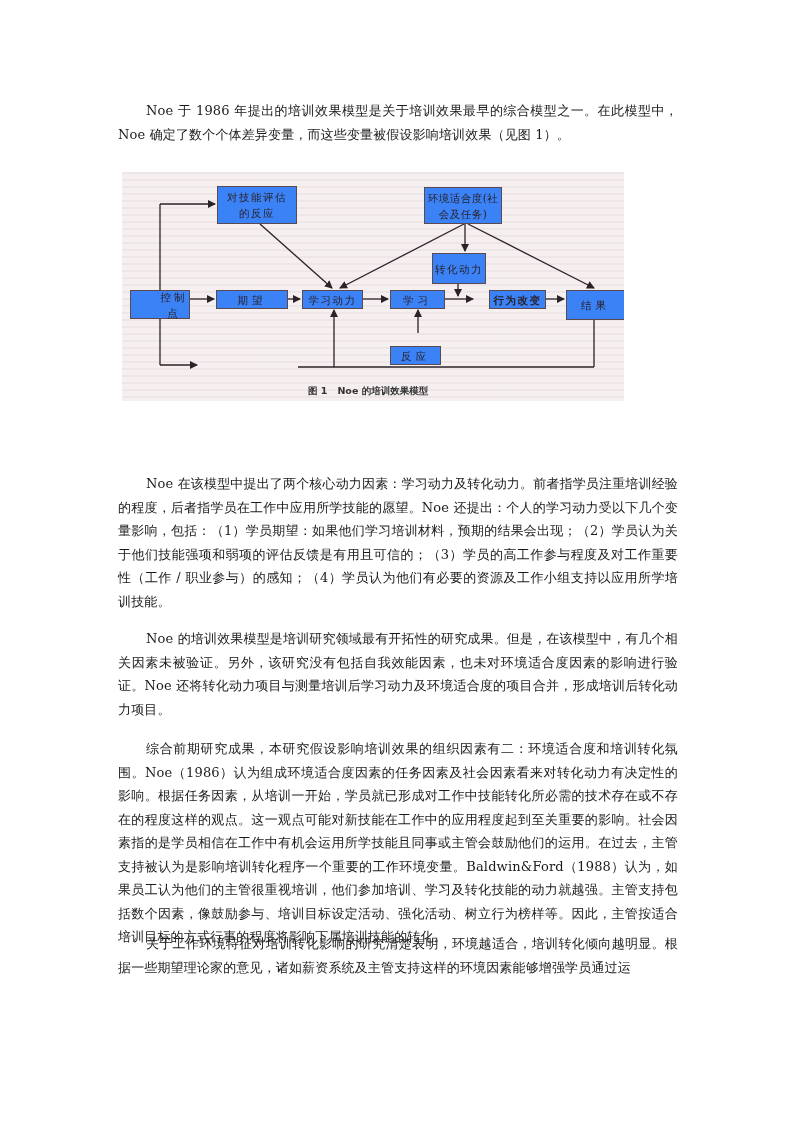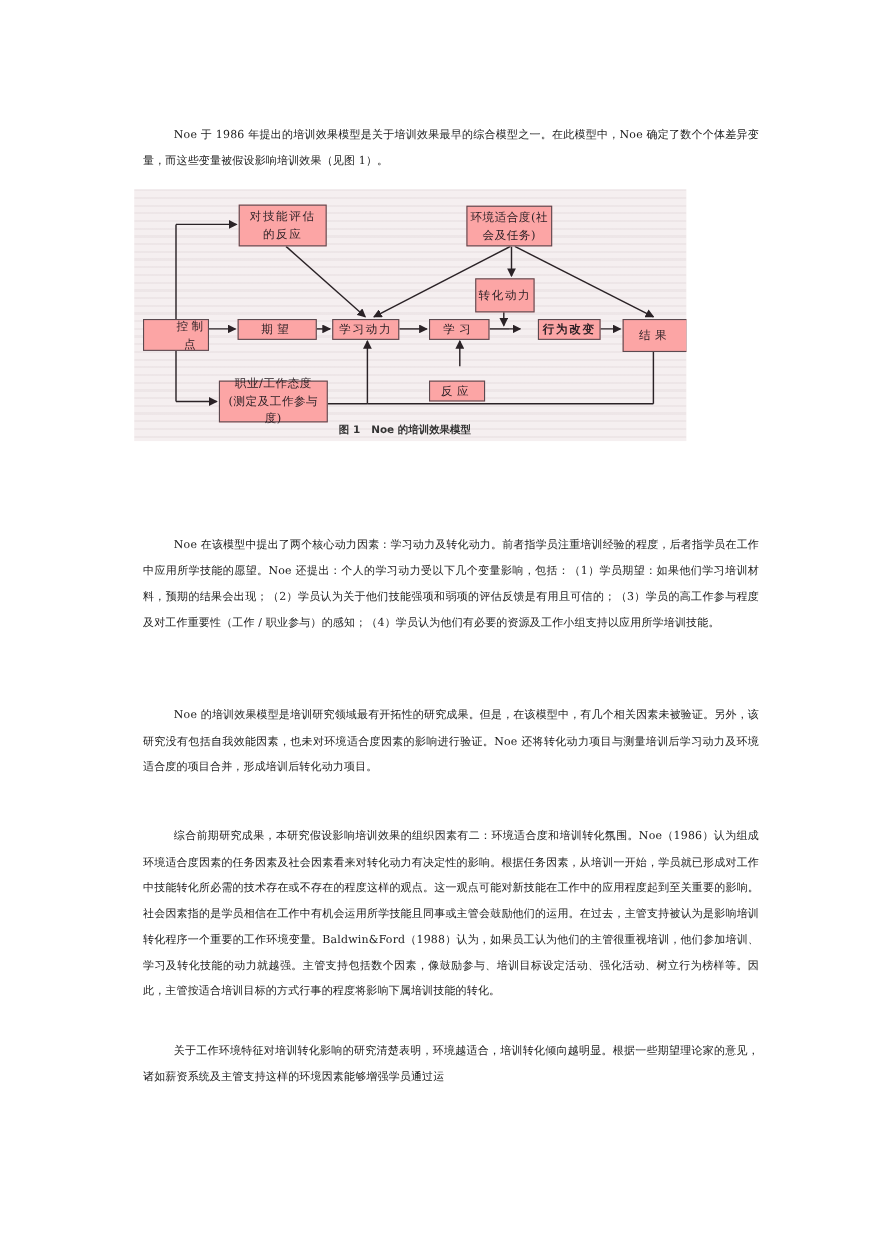--- a/index.html
+++ b/index.html
@@ -1,27 +1,27 @@
 <!DOCTYPE html>
 <html><head>
 <meta charset="utf-8">
 <style>
   html, body { margin: 0; padding: 0; background: #ffffff; }
   body { width: 793px; height: 1122px; position: relative; overflow: hidden;
          font-family: "DejaVu Serif", "Liberation Serif", serif; color: #1a1a1a; }
-  .para { position: absolute; left: 118px; width: 560px; font-size: 10px;
-          line-height: 23.5px; text-align: justify; text-indent: 28px; margin: 12px; letter-spacing: 0.15px; }
+  .para { position: absolute; left: 118px; width: 560px; font-size: 13px;
+          line-height: 23.5px; text-align: justify; text-indent: 28px; margin: 0; letter-spacing: 0.15px; }
   .figure { position: absolute; left: 122px; top: 172px; width: 502px; height: 229px;
             background: #f5eff0; overflow: hidden; }
   .figure .noise { position: absolute; left: 0; top: 0; width: 100%; height: 100%;
     background:
       repeating-linear-gradient(180deg, rgba(170,150,155,0.10) 0px, rgba(170,150,155,0.10) 2px, transparent 2px, transparent 7px);
   }
   .figure svg { position: absolute; left: 0; top: 0; }
-  .box { position: absolute; background: #fca5a5; border: 1.3px solid #5a4a50;
+  .box { position: absolute; background: #3b82f6; border: 1.3px solid #5a4a50;
          font-family: "DejaVu Serif", serif; font-size: 10.5px; color: #2a1f24;
          display: flex; align-items: center; justify-content: center; text-align: center;
          line-height: 16px; box-sizing: border-box; letter-spacing: 1.5px; }
   .caption { position: absolute; left: 186px; top: 213px; font-size: 9.5px; font-weight: bold;
              color: #333; font-family: "DejaVu Sans", sans-serif; white-space: nowrap; }
   .caption span { margin-right: 10px; }
 </style>
 </head>
 <body>
 
@@ -102,26 +102,20 @@
   </div>
   <div class="box" style="left:367px; top:118px; width:57px; height:19px;font-weight:bold;">
     <span>行为改变</span>
   </div>
   <div class="box" style="left:444px; top:118px; width:59px; height:30px; letter-spacing:4px;">
     <span>结果</span>
   </div>
   <div class="box" style="left:268px; top:162px; width:51px; height:19px; letter-spacing:4px;margin-top:12px;">
     <span>反应</span>
   </div>
-  <div class="box" style="left:77px; top:174px; width:99px; height:38px; letter-spacing:0.5px;">
-    <div>
-        <div>职业/工作态度</div>
-        <div>(测定及工作参与度)</div>
-      </div>
-  </div>
 
   <div class="caption">
     <span>图 1</span><span>Noe 的培训效果模型</span>
   </div>
 </div>
 
 <p class="para" style="top:472px;">Noe 在该模型中提出了两个核心动力因素：学习动力及转化动力。前者指学员注重培训经验的程度，后者指学员在工作中应用所学技能的愿望。Noe 还提出：个人的学习动力受以下几个变量影响，包括：（1）学员期望：如果他们学习培训材料，预期的结果会出现；（2）学员认为关于他们技能强项和弱项的评估反馈是有用且可信的；（3）学员的高工作参与程度及对工作重要性（工作 / 职业参与）的感知；（4）学员认为他们有必要的资源及工作小组支持以应用所学培训技能。</p>
 <p class="para" style="top:627px;">Noe 的培训效果模型是培训研究领域最有开拓性的研究成果。但是，在该模型中，有几个相关因素未被验证。另外，该研究没有包括自我效能因素，也未对环境适合度因素的影响进行验证。Noe 还将转化动力项目与测量培训后学习动力及环境适合度的项目合并，形成培训后转化动力项目。</p>
 <p class="para" style="top:737px;">综合前期研究成果，本研究假设影响培训效果的组织因素有二：环境适合度和培训转化氛围。Noe（1986）认为组成环境适合度因素的任务因素及社会因素看来对转化动力有决定性的影响。根据任务因素，从培训一开始，学员就已形成对工作中技能转化所必需的技术存在或不存在的程度这样的观点。这一观点可能对新技能在工作中的应用程度起到至关重要的影响。社会因素指的是学员相信在工作中有机会运用所学技能且同事或主管会鼓励他们的运用。在过去，主管支持被认为是影响培训转化程序一个重要的工作环境变量。Baldwin&amp;Ford（1988）认为，如果员工认为他们的主管很重视培训，他们参加培训、学习及转化技能的动力就越强。主管支持包括数个因素，像鼓励参与、培训目标设定活动、强化活动、树立行为榜样等。因此，主管按适合培训目标的方式行事的程度将影响下属培训技能的转化。</p>
 <p class="para" style="top:932px;">关于工作环境特征对培训转化影响的研究清楚表明，环境越适合，培训转化倾向越明显。根据一些期望理论家的意见，诸如薪资系统及主管支持这样的环境因素能够增强学员通过运</p>

